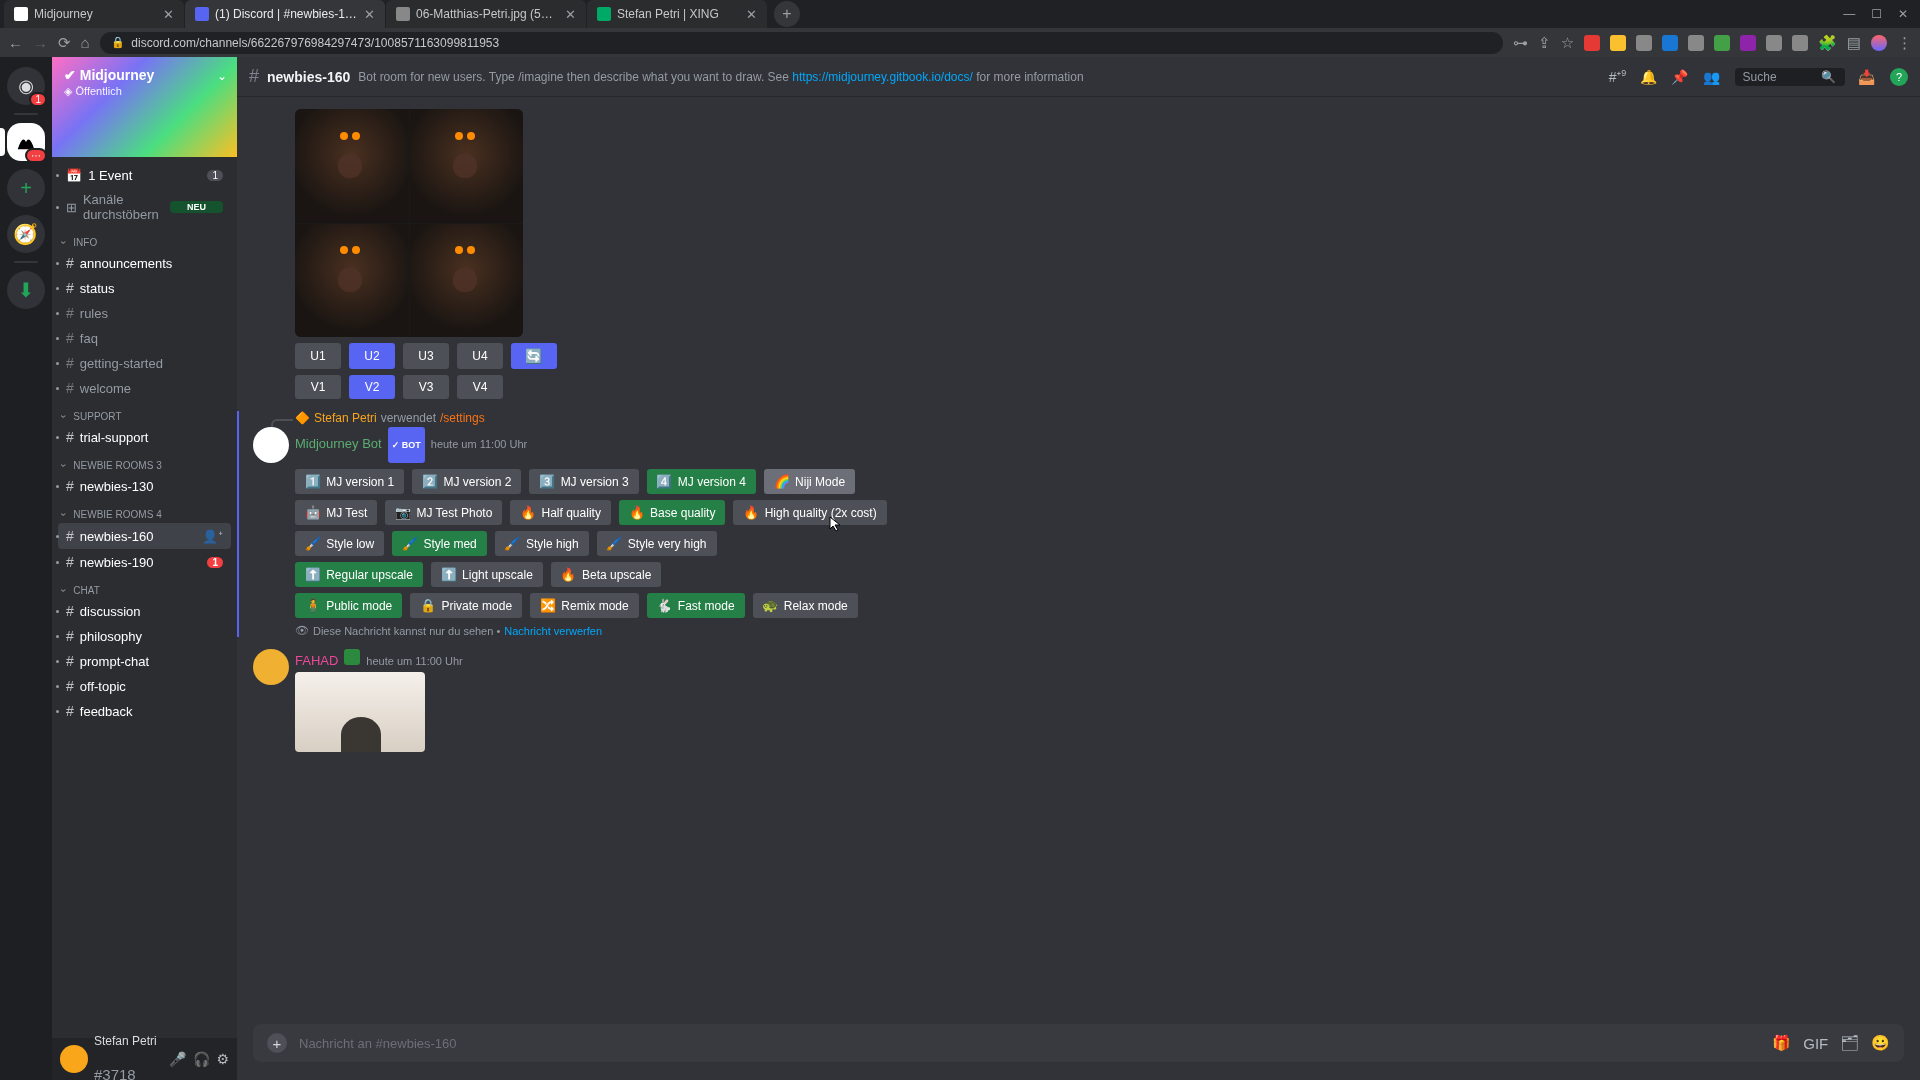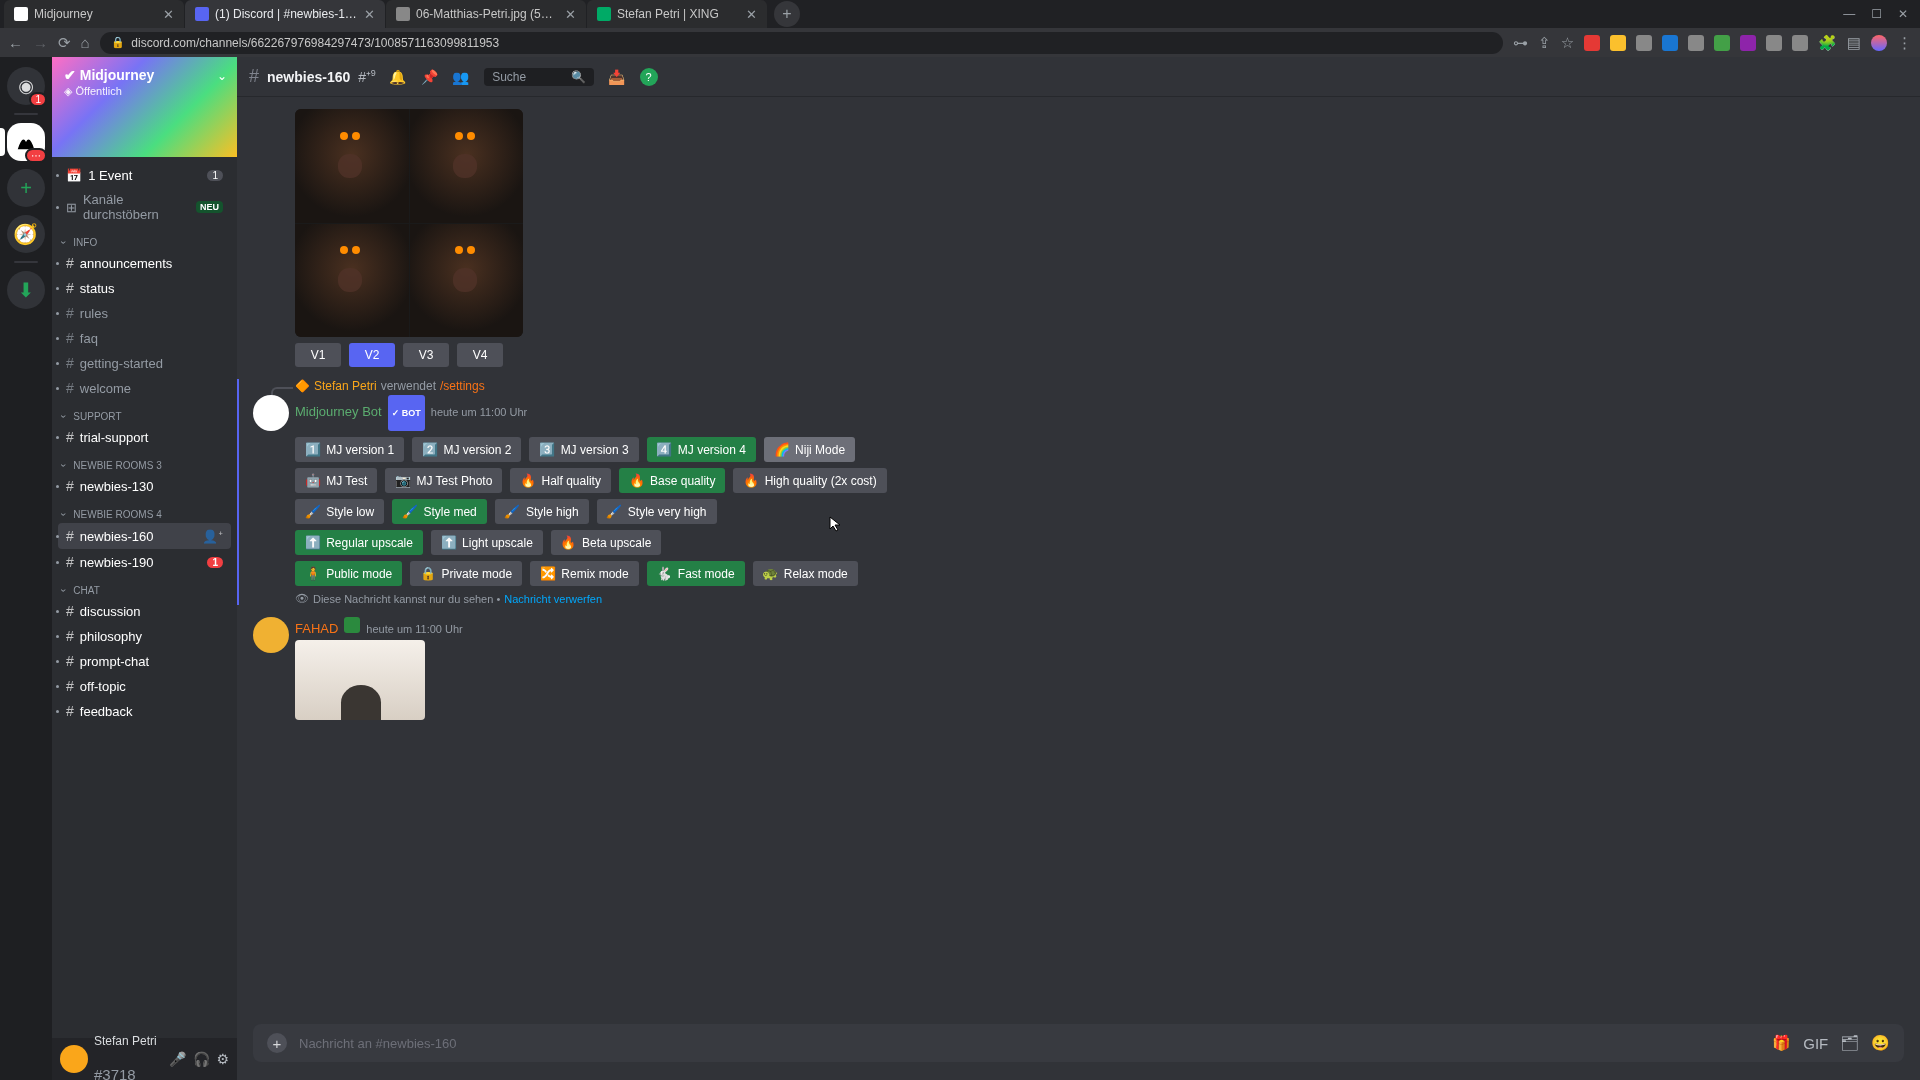--- a/index.html
+++ b/index.html
@@ -43,21 +43,21 @@
 .server-banner .public { font-size:11px; opacity:0.9; margin-top:2px;}
 .server-banner .chev { position:absolute; right:10px; top:12px; font-size:12px;}
 .channel-scroll { flex:1; overflow-y:auto; padding:6px 0 6px 4px; }
 .ch-row { display:flex; align-items:center; gap:6px; padding:4px 8px; color:#949ba4; font-size:13px; border-radius:4px; cursor:pointer; margin:1px 6px 1px 2px; position:relative;}
 .ch-row.cat { text-transform:uppercase; font-size:10px; font-weight:400; color:#949ba4; padding:10px 4px 2px 4px;}
 .ch-row.cat::before{content:"›"; transform:rotate(90deg); display:inline-block; margin-right:2px; font-size:10px;}
 .ch-row.item::before{content:""; width:3px; height:3px; background:#949ba4; border-radius:50%; position:absolute; left:-2px;}
 .ch-row.item.sel { background:#404249; color:#fff; }
 .ch-row.item .hash { opacity:0.7; font-size:14px;}
 .ch-row.item.bold { color:#fff; font-weight:500;}
-.ch-row .neu-badge{ background:#14532d; color:#fff; font-size:9px; padding:1px 4px; border-radius:4px; font-weight:700;text-align:center;}
+.ch-row .neu-badge{ background:#14532d; color:#fff; font-size:9px; padding:1px 17px; border-radius:4px; font-weight:700;text-align:center;}
 .ch-row .count-badge{ margin-left:auto; background:#f23f42; color:#fff; font-size:10px; padding:0 5px; border-radius:8px; font-weight:600;}
 .ch-row .pill-badge{ margin-left:auto; background:#4e5058; color:#fff; font-size:10px; padding:0 5px; border-radius:8px;}
 .user-panel { height:42px; background:#232428; display:flex; align-items:center; padding:0 8px; gap:6px;}
 .user-panel .av { width:28px; height:28px; border-radius:50%; background:#faa61a;}
 .user-panel .uinfo { flex:1; font-size:12px; line-height:1.1;}
 .user-panel .uinfo .tag{ font-size:15px; color:#949ba4;margin-top:19px;}
 .user-panel .ic { color:#b5bac1; font-size:14px; cursor:pointer;}
 
 .main-col { flex:1; background:#313338; display:flex; flex-direction:column; min-width:0;}
 .header-bar { height:40px; border-bottom:1px solid #26282c; display:flex; align-items:center; padding:0 12px; gap:8px; font-size:14px;}
@@ -297,20 +297,21 @@
       <span class="ic">🎤</span>
       <span class="ic">🎧</span>
       <span class="ic">⚙</span>
     </div>
   </div>
 
   <div class="main-col">
     <div class="header-bar">
       <span class="hash">#</span>
       <span class="chname">newbies-160</span>
+      <span class="topic"><span>Bot room for new users. Type /imagine then describe what you want to draw. See </span><a>https://midjourney.gitbook.io/docs/</a><span> for more information</span></span>
       <div class="hicons">
         <span>#⁺<sup style="font-size:9px">9</sup></span>
         <span>🔔</span>
         <span>📌</span>
         <span>👥</span>
         <span class="search">
             <span>Suche</span>
             <span>🔍</span>
           </span>
         <span>📥</span>
@@ -319,20 +320,27 @@
     </div>
     <div class="messages">
 
       <div class="msg">
         <div class="msg-content">
           <div class="img-grid">
               <div class="cell"></div>
               <div class="cell"></div>
               <div class="cell"></div>
               <div class="cell"></div>
+            </div>
+          <div class="btn-row" id="urow">
+              <button class="dbtn">U1</button>
+              <button class="dbtn primary">U2</button>
+              <button class="dbtn">U3</button>
+              <button class="dbtn">U4</button>
+              <button class="dbtn primary icon">🔄</button>
             </div>
           <div class="btn-row" id="vrow">
               <button class="dbtn">V1</button>
               <button class="dbtn primary">V2</button>
               <button class="dbtn">V3</button>
               <button class="dbtn">V4</button>
             </div>
         </div>
       </div>
 
@@ -391,21 +399,21 @@
                 <a>Nachricht verwerfen</a>
               </div>
         </div>
       </div>
       </div>
 
       <div class="msg">
         <div class="avatar" style="background:#f0b132"></div>
         <div class="msg-content">
           <div class="msg-header">
-            <span class="user" style="color:#f97316">FAHAD</span>
+            <span class="user" style="color:#ec4899">FAHAD</span>
             <span class="fahad-badge"></span>
             <span class="time">heute um 11:00 Uhr</span>
           </div>
           <div class="single-img"></div>
         </div>
       </div>
 
     </div>
     <div class="input-area">
       <div class="input-box">

